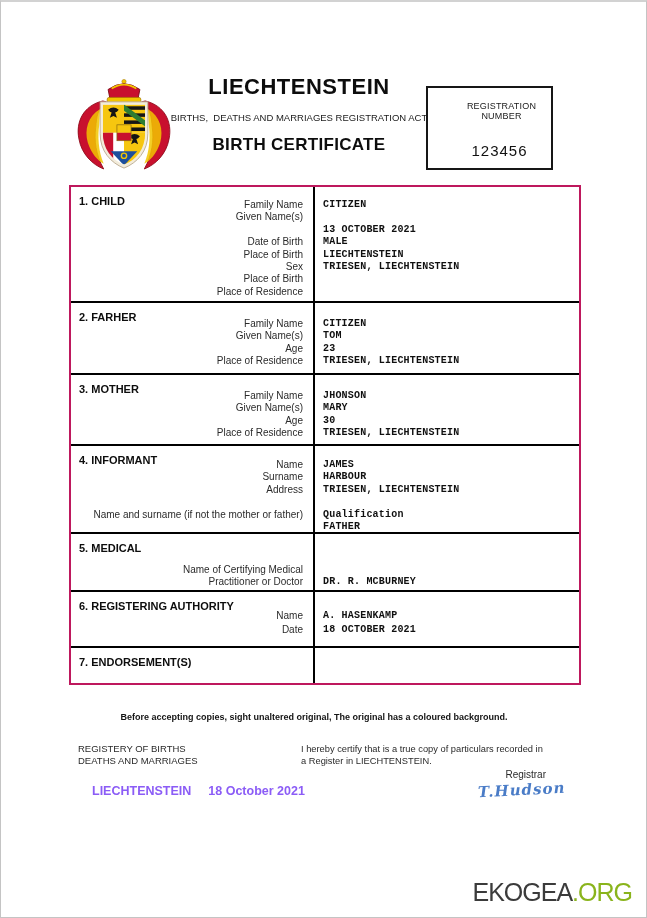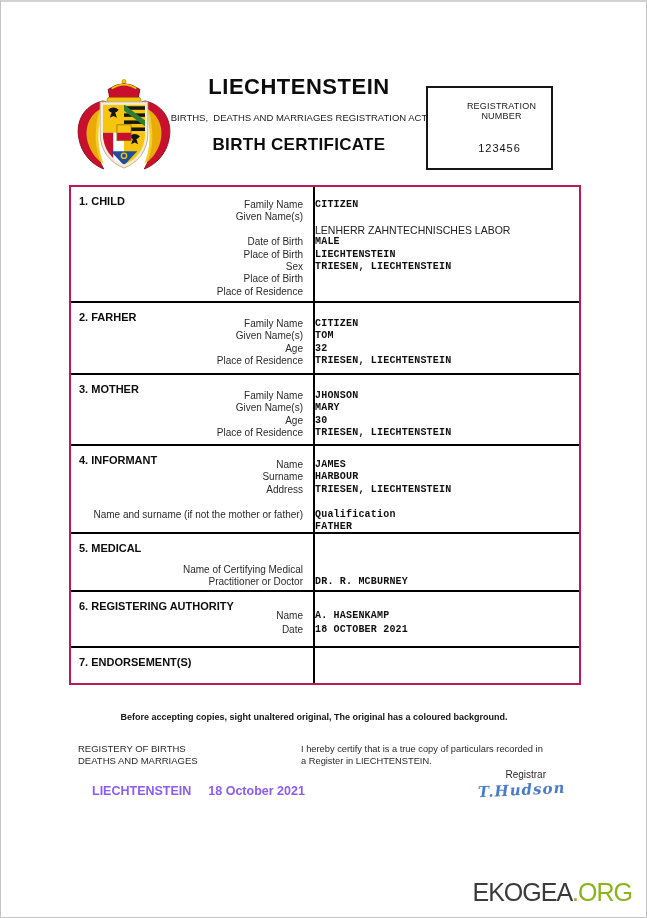--- a/index.html
+++ b/index.html
@@ -15,32 +15,32 @@
   .hdr-title { position:absolute; left:68px; width:460px; text-align:center; color:#0d0d0d; }
   .country { top:72px; font-size:22px; font-weight:bold; letter-spacing:0.5px; }
   .act { top:110px; font-size:9.5px; white-space:pre; color:#1a1a1a; }
   .doctitle { top:133px; font-size:17px; font-weight:bold; letter-spacing:0.3px; }
 
   .regbox {
     position:absolute; left:425px; top:84px; width:127px; height:84px;
     border:2px solid #161616; background:#fff; text-align:center;
   }
   .regbox .lbl { margin-top:13px; font-size:9px; color:#1a1a1a; letter-spacing:0.2px;padding-left:24px; }
-  .regbox .num { margin-top:21px; font-size:11px; color:#111; letter-spacing:1px;margin-left:20px; }
+  .regbox .num { margin-top:21px; font-size:15px; color:#111; letter-spacing:1px;margin-left:20px; }
 
   
   .tbl { position:absolute; left:68px; top:183px; width:512px; border:2px solid #be185d; background:#fff; }
   .sec { display:flex; border-bottom:2px solid #000; }
   .sec:last-child { border-bottom:none; }
   .cell-l { width:244px; border-right:2px solid #000; position:relative; }
   .cell-r { flex:1; position:relative; }
   .sec-title { position:absolute; top:8px; left:8px; font-size:11px; font-weight:bold; color:#0d0d0d; white-space:nowrap; }
   .lines { }
   .labels { text-align:right; padding-right:10px; }
-  .values { }
+  .values { padding-left:8px; }
   .line { height:12.4px; line-height:12.4px; font-size:10px; color:#2b2b2b; white-space:nowrap; }
   .val { font-family:"Liberation Mono","DejaVu Sans Mono",monospace; font-weight:bold; font-size:10px; letter-spacing:0.2px; color:#101010; }
   .val.sans { font-family:"Liberation Sans",sans-serif; font-weight:400; font-size:10.5px; letter-spacing:0; color:#222; }
 
   .s1 { height:116px; } .s1 .lines { padding-top:12px; }
   .s2 { height:72px; }  .s2 .lines { padding-top:15px; }
   .s3 { height:71px; }  .s3 .lines { padding-top:15px; }
   .s4 { height:88px; }  .s4 .lines { padding-top:13px; }
   .s5 { height:58px; }  .s5 .lines { padding-top:30px; }
   .s6 { height:56px; }  .s6 .lines { padding-top:17px; }
@@ -137,21 +137,21 @@
           <div class="line">Place of Birth</div>
           <div class="line">Sex</div>
           <div class="line">Place of Birth</div>
           <div class="line">Place of Residence</div>
         </div>
       </div>
       <div class="cell-r">
         <div class="lines values">
           <div class="line val">CITIZEN</div>
           <div class="line val"></div>
-          <div class="line val sans">LENHERR ZAHNTECHNISCHES LABOR</div>
+          <div class="line val">13 OCTOBER 2021</div>
           <div class="line val">MALE</div>
           <div class="line val">LIECHTENSTEIN</div>
           <div class="line val">TRIESEN, LIECHTENSTEIN</div>
         </div>
       </div>
     </section>
 
     <section class="sec s2">
       <div class="cell-l">
         <h3 class="sec-title">2. FARHER</h3>
@@ -159,21 +159,21 @@
           <div class="line">Family Name</div>
           <div class="line">Given Name(s)</div>
           <div class="line">Age</div>
           <div class="line">Place of Residence</div>
         </div>
       </div>
       <div class="cell-r">
         <div class="lines values">
           <div class="line val">CITIZEN</div>
           <div class="line val">TOM</div>
-          <div class="line val">32</div>
+          <div class="line val">23</div>
           <div class="line val">TRIESEN, LIECHTENSTEIN</div>
         </div>
       </div>
     </section>
 
     <section class="sec s3">
       <div class="cell-l">
         <h3 class="sec-title">3. MOTHER</h3>
         <div class="lines labels">
           <div class="line">Family Name</div>

